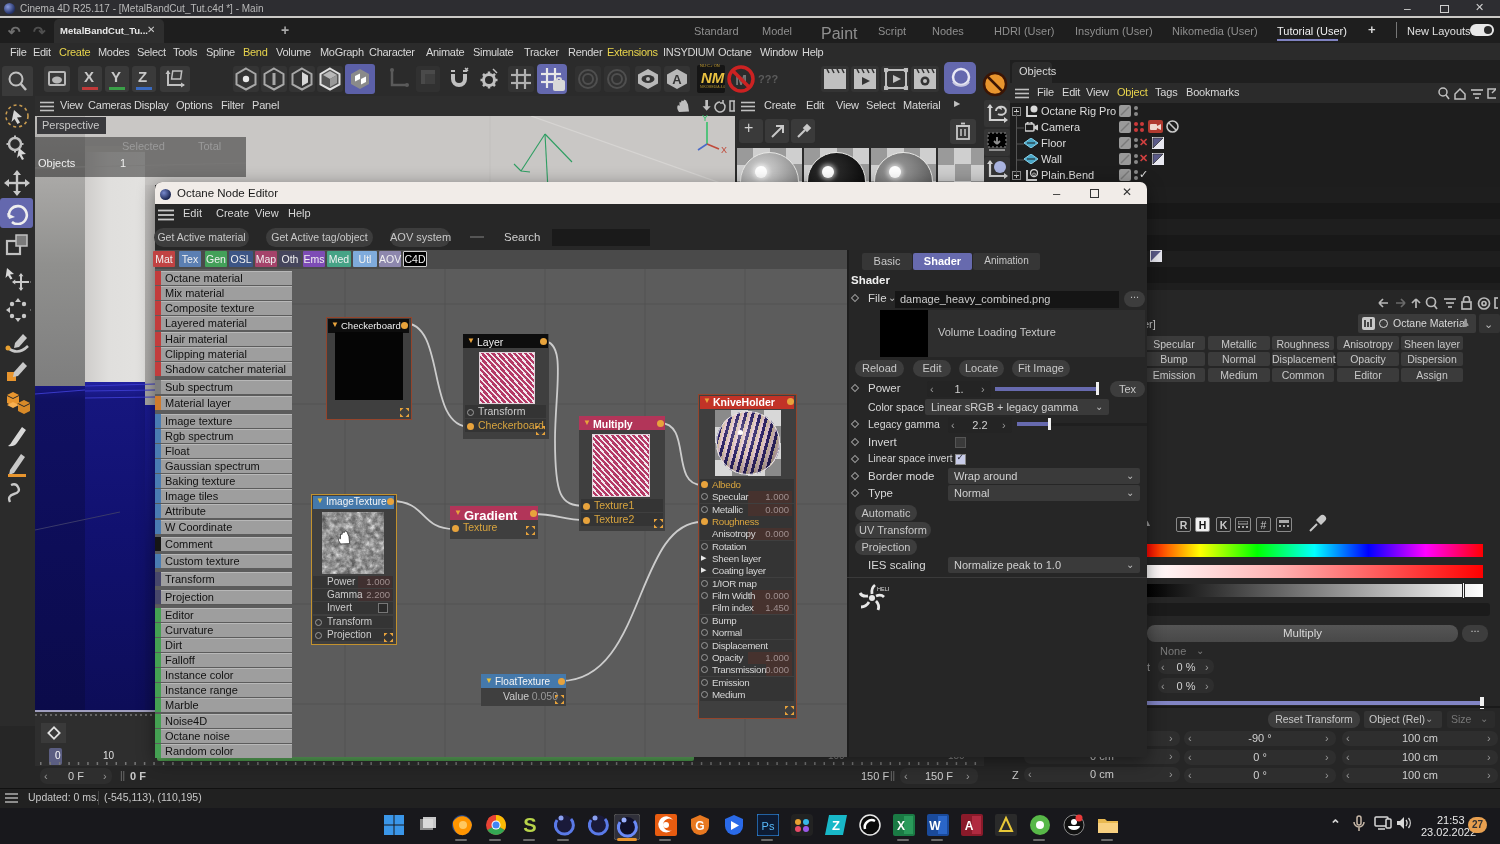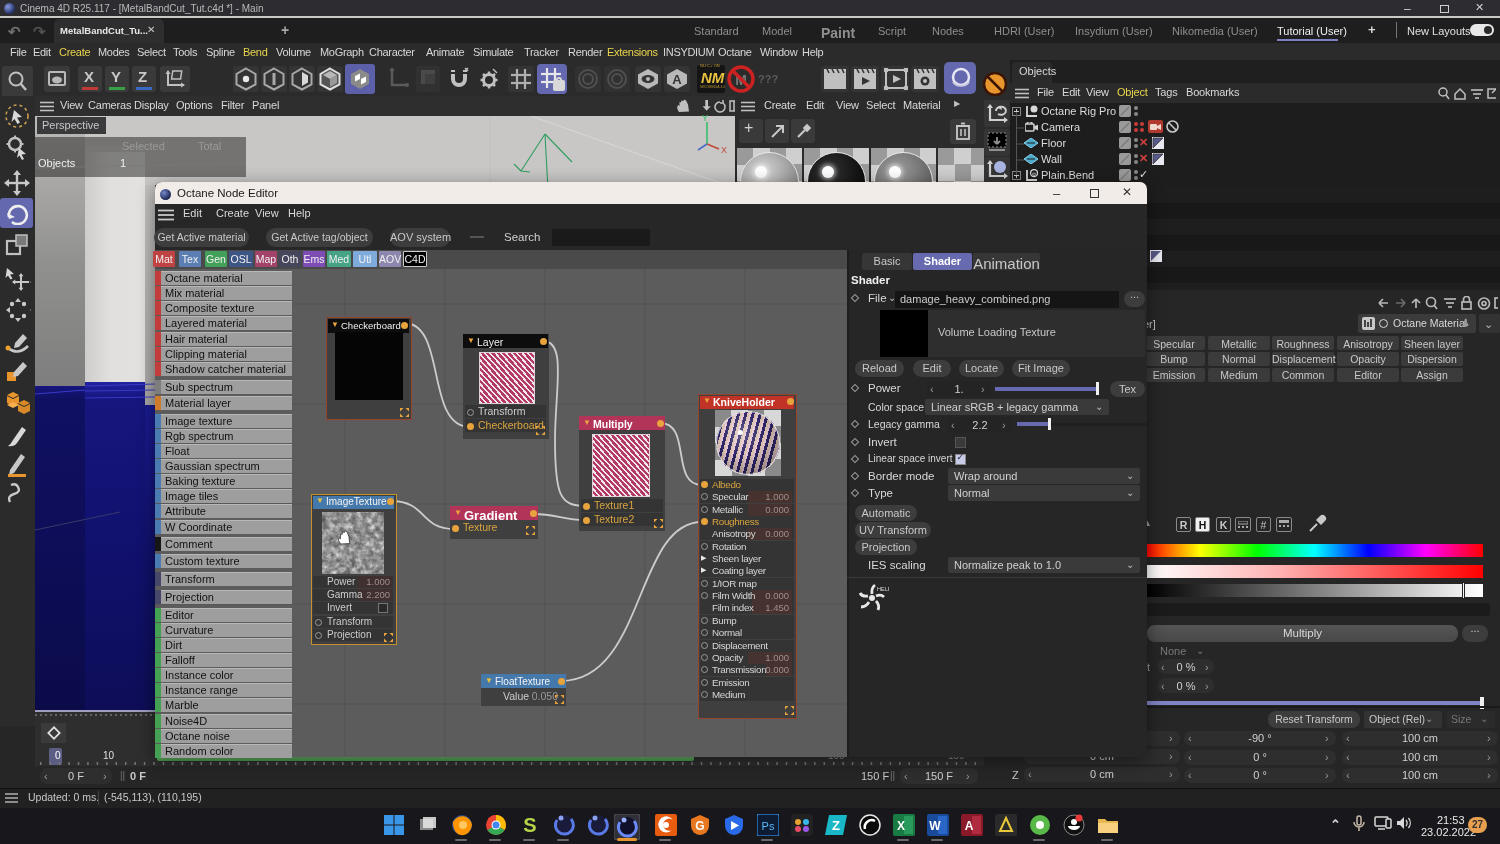--- a/index.html
+++ b/index.html
@@ -16,21 +16,21 @@
 <div class="abs " style="left:0px;top:18px;width:1500px;height:25px;background:#1e1e1e;"></div>
 <div class="abs " style="left:8px;top:23px;color:#6f6f6f;font-size:15px;font-weight:bold;">↶</div>
 <div class="abs " style="left:33px;top:23px;color:#4f4f4f;font-size:15px;font-weight:bold;">↷</div>
 <div class="abs " style="left:54px;top:19px;width:110px;height:24px;background:#2e2e2e;border-radius:5px 5px 0 0;"></div>
 <div class="abs " style="left:60px;top:25px;color:#e8e8e8;font-size:9.5px;font-weight:bold;">MetalBandCut_Tu...</div>
 <div class="abs " style="left:147px;top:24px;color:#cccccc;font-size:10px;">✕</div>
 <div class="abs " style="left:178px;top:25px;color:#7d7d7d;font-size:10.5px;margin-top:19px;">MetalCut.c4d *</div>
 <div class="abs " style="left:281px;top:22px;color:#a8a8a8;font-size:14px;font-weight:bold;">+</div>
 <div class="abs " style="left:694px;top:25px;color:#8f8f8f;font-size:11px;">Standard</div>
 <div class="abs " style="left:762px;top:25px;color:#8f8f8f;font-size:11px;">Model</div>
-<div class="abs " style="left:821px;top:25px;color:#8f8f8f;font-size:14px;font-weight:bold;">Paint</div>
+<div class="abs " style="left:821px;top:25px;color:#8f8f8f;font-size:16px;">Paint</div>
 <div class="abs " style="left:878px;top:25px;color:#8f8f8f;font-size:11px;">Script</div>
 <div class="abs " style="left:932px;top:25px;color:#8f8f8f;font-size:11px;">Nodes</div>
 <div class="abs " style="left:994px;top:25px;color:#8f8f8f;font-size:11px;">HDRI (User)</div>
 <div class="abs " style="left:1075px;top:25px;color:#8f8f8f;font-size:11px;">Insydium (User)</div>
 <div class="abs " style="left:1172px;top:25px;color:#8f8f8f;font-size:11px;">Nikomedia (User)</div>
 <div class="abs " style="left:1277px;top:25px;color:#efefef;font-size:11px;">Tutorial (User)</div>
 <div class="abs " style="left:1277px;top:39px;width:61px;height:2px;background:#7f82c0;"></div>
 <div class="abs " style="left:1368px;top:22px;color:#d8d8d8;font-size:13px;font-weight:bold;">+</div>
 <div class="abs " style="left:1396px;top:22px;width:1px;height:16px;background:#777;"></div>
 <div class="abs " style="left:1407px;top:25px;color:#e0e0e0;font-size:11px;">New Layouts</div>
@@ -1407,21 +1407,21 @@
         <g fill="#e8a33c">
           <path d="M0 0 h3.5 l-3.5 3.5 z M9 0 v3.5 l-3.5 -3.5 z M0 9 h3.5 l-3.5 -3.5 z M9 9 v-3.5 l-3.5 3.5 z"></path>
         </g>
       </svg>
 <div class="abs " style="left:847px;top:250px;width:300px;height:507px;background:#262626;border-left:2px solid #1d1d1d;"></div>
 <div class="abs " style="left:862px;top:253px;width:50px;height:17px;background:#363636;border-radius:2px;"></div>
 <div class="abs " style="left:862px;top:255px;width:50px;text-align:center;color:#c8c8c8;font-size:11px;">Basic</div>
 <div class="abs " style="left:913px;top:253px;width:59px;height:17px;background:#676aae;border-radius:2px;"></div>
 <div class="abs " style="left:913px;top:255px;width:59px;text-align:center;color:#fff;font-size:11px;font-weight:bold;">Shader</div>
 <div class="abs " style="left:973px;top:253px;width:67px;height:17px;background:#363636;border-radius:2px;"></div>
-<div class="abs " style="left:973px;top:255px;width:67px;text-align:center;color:#c8c8c8;font-size:15px;">Animation</div>
+<div class="abs " style="left:973px;top:255px;width:67px;text-align:center;color:#c8c8c8;font-size:10px;">Animation</div>
 <div class="abs " style="left:851px;top:274px;color:#f0f0f0;font-size:11.5px;font-weight:bold;">Shader</div>
 <div class="abs" style="left:852px;top:295px;width:6px;height:6px;border:1.2px solid #999;transform:rotate(45deg);"></div>
 <div class="abs " style="left:868px;top:292px;color:#d8d8d8;font-size:11.5px;">File</div>
 <div class="abs " style="left:888px;top:292px;color:#bbb;font-size:10px;">⌄</div>
 <div class="abs " style="left:895px;top:291px;width:224px;height:17px;background:#151515;"></div>
 <div class="abs " style="left:900px;top:293px;color:#cccccc;font-size:11px;">damage_heavy_combined.png</div>
 <div class="abs " style="left:1124px;top:291px;width:21px;height:16px;background:#3d3d3d;border-radius:8px;"></div>
 <div class="abs " style="left:1124px;top:288px;width:21px;text-align:center;color:#bbb;font-size:11px;">...</div>
 <div class="abs " style="left:880px;top:310px;width:265px;height:47px;background:#2e2e2e;"></div>
 <div class="abs " style="left:880px;top:310px;width:48px;height:47px;background:#000;"></div>

